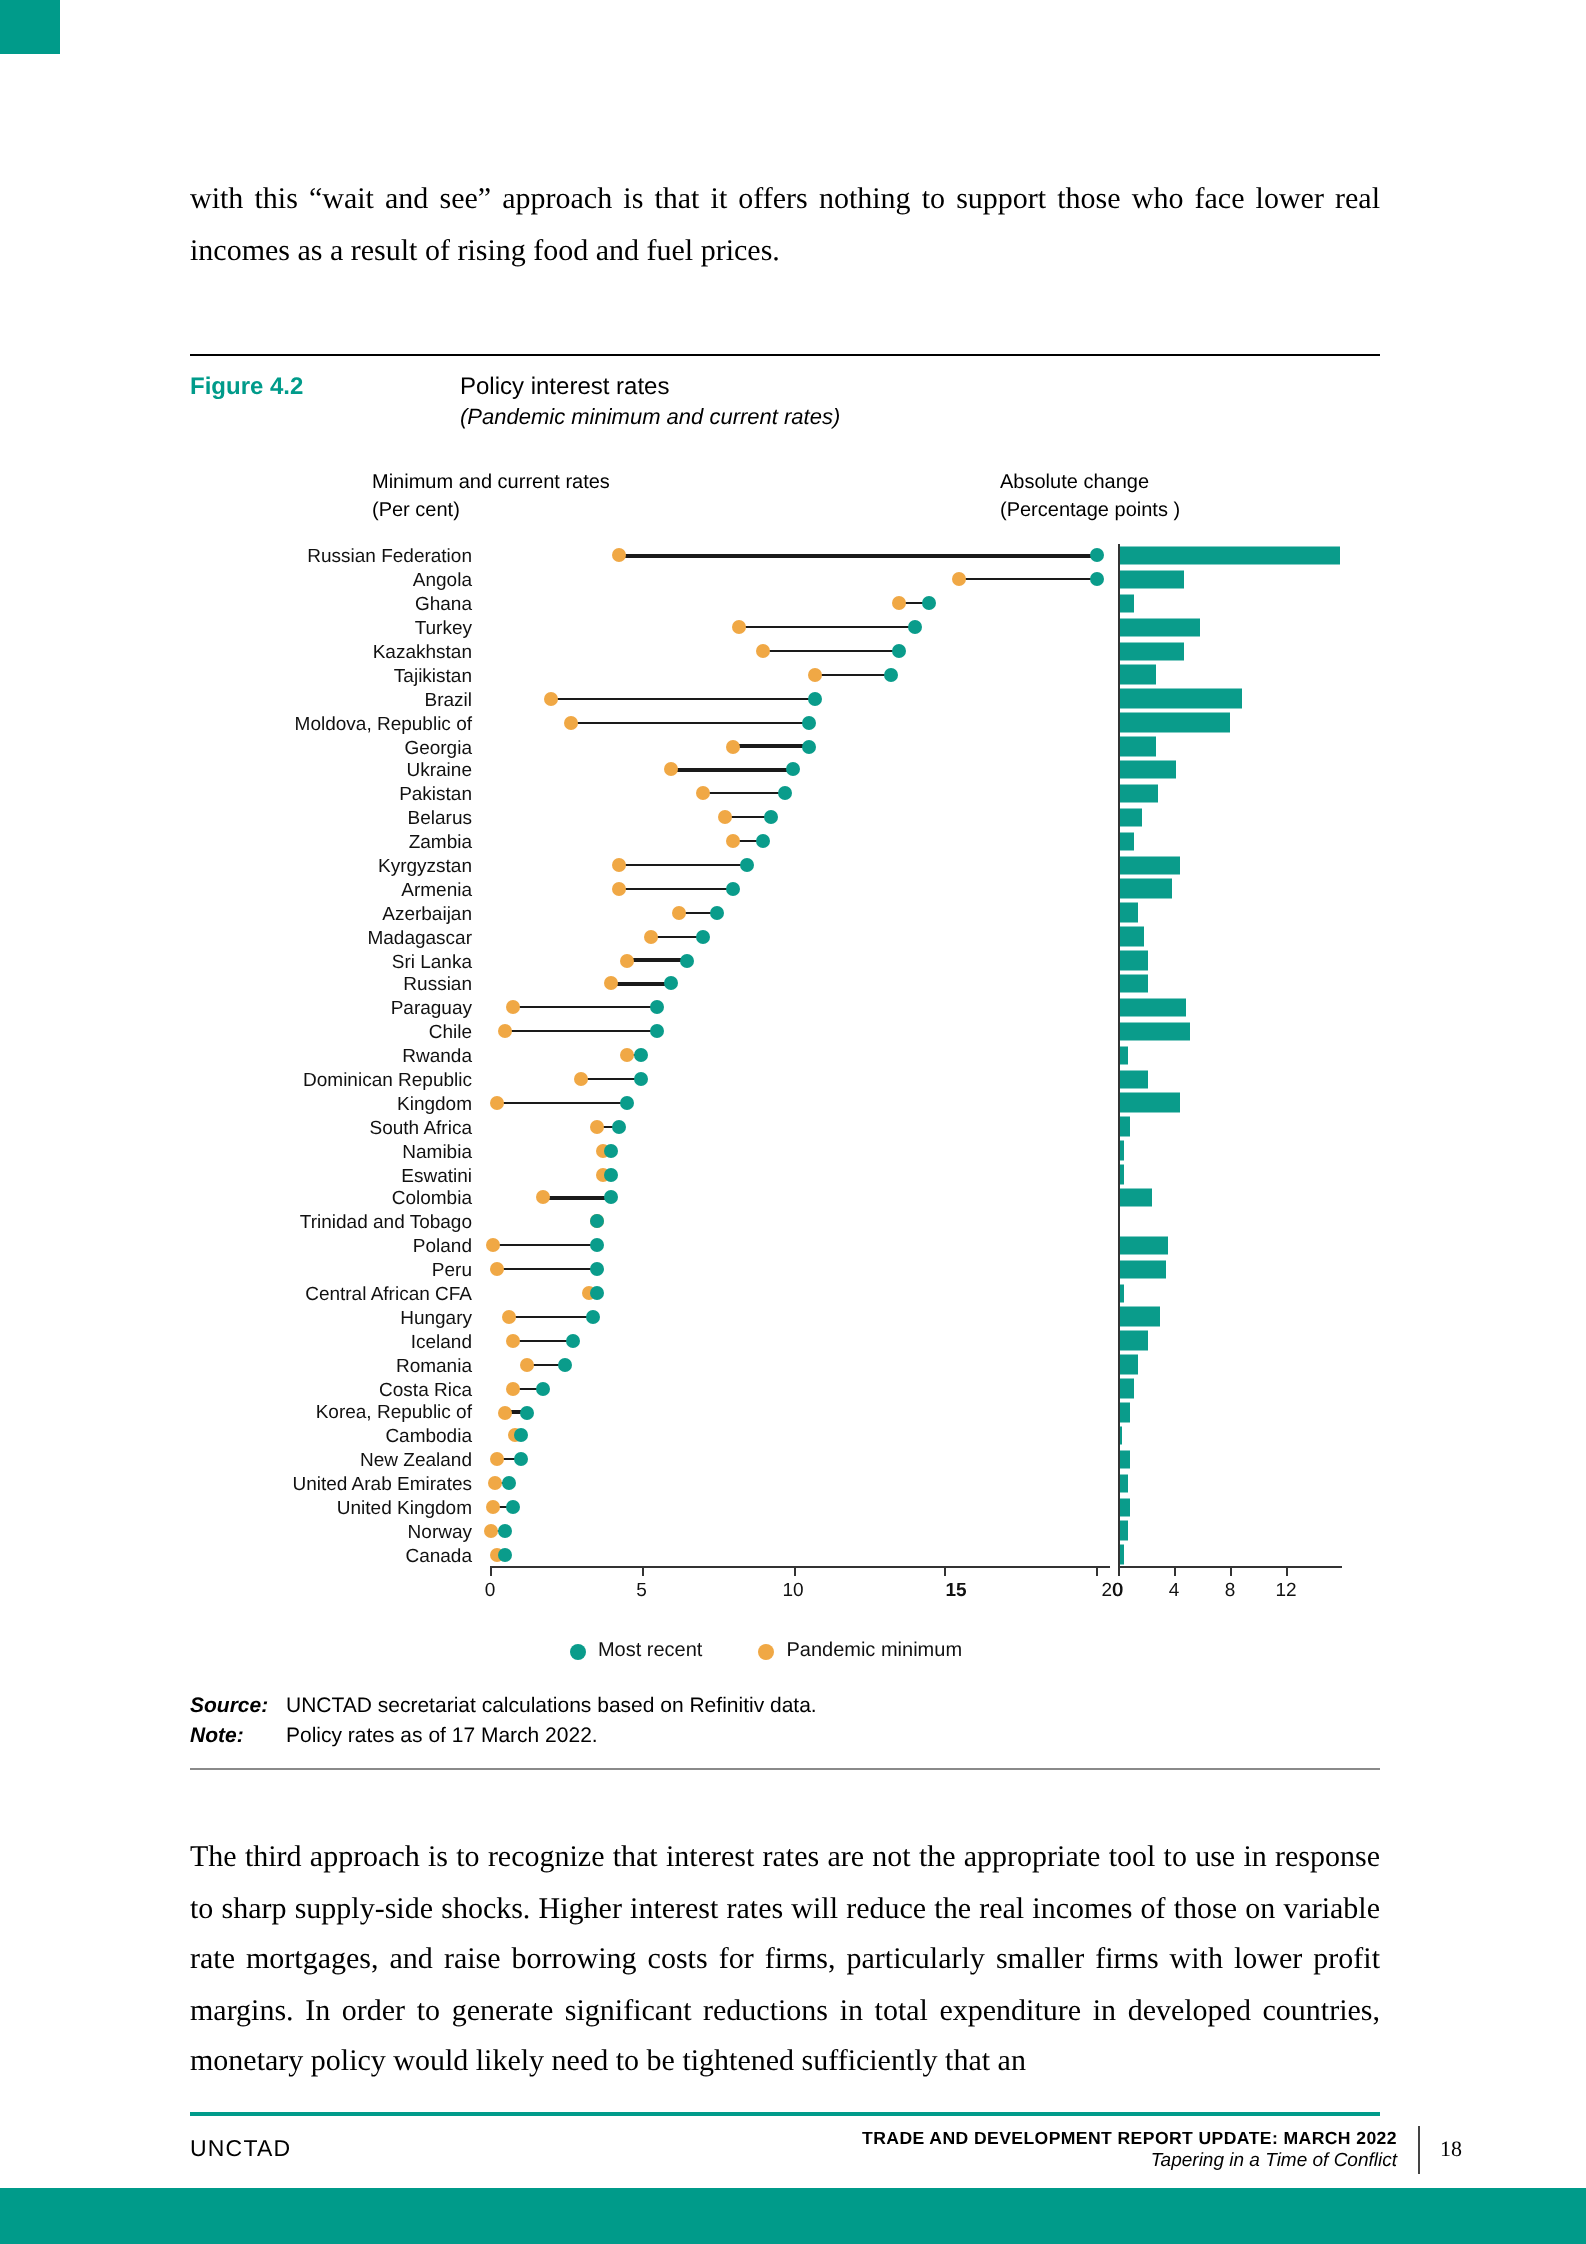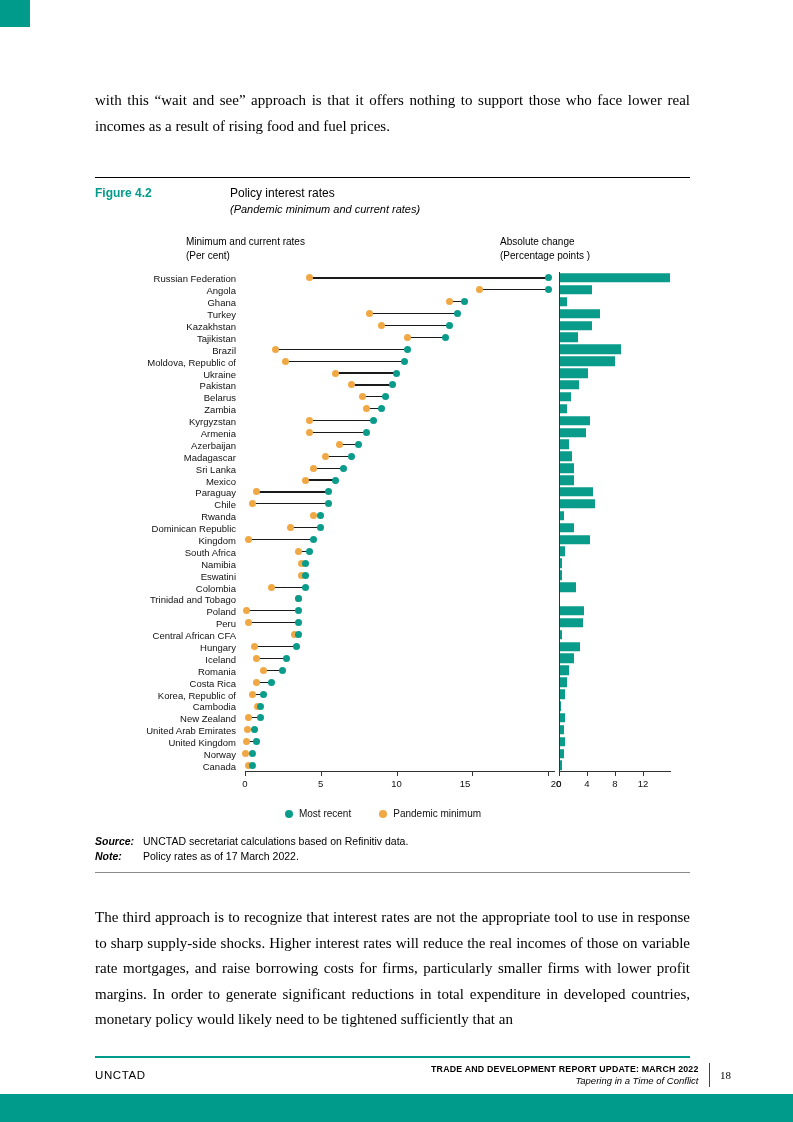--- a/index.html
+++ b/index.html
@@ -191,20 +191,31 @@
               <div class="lplot">
                 <div class="conn" style="left: 40.1475px; width: 118.927px;"></div>
                 <div class="dot" style="background: rgb(240, 168, 69); left: 36.6475px;"></div>
                 <div class="dot" style="background: rgb(10, 156, 139); left: 155.575px;"></div>
               </div>
               <div class="rplot">
                 <div class="bar" style="background: rgb(10, 156, 139); width: 54.95px;"></div>
               </div>
             </div>
             <div class="crow">
+              <div class="clabel">Georgia</div>
+              <div class="lplot">
+                <div class="conn" style="left: 121.2px; width: 37.875px;"></div>
+                <div class="dot" style="background: rgb(240, 168, 69); left: 117.7px;"></div>
+                <div class="dot" style="background: rgb(10, 156, 139); left: 155.575px;"></div>
+              </div>
+              <div class="rplot">
+                <div class="bar" style="background: rgb(10, 156, 139); width: 17.5px;"></div>
+              </div>
+            </div>
+            <div class="crow">
               <div class="clabel">Ukraine</div>
               <div class="lplot">
                 <div class="conn" style="left: 90.9px; width: 60.6px;"></div>
                 <div class="dot" style="background: rgb(240, 168, 69); left: 87.4px;"></div>
                 <div class="dot" style="background: rgb(10, 156, 139); left: 148px;"></div>
               </div>
               <div class="rplot">
                 <div class="bar" style="background: rgb(10, 156, 139); width: 28px;"></div>
               </div>
             </div>
@@ -290,21 +301,21 @@
               <div class="lplot">
                 <div class="conn" style="left: 68.175px; width: 30.3px;"></div>
                 <div class="dot" style="background: rgb(240, 168, 69); left: 64.675px;"></div>
                 <div class="dot" style="background: rgb(10, 156, 139); left: 94.975px;"></div>
               </div>
               <div class="rplot">
                 <div class="bar" style="background: rgb(10, 156, 139); width: 14px;"></div>
               </div>
             </div>
             <div class="crow">
-              <div class="clabel">Mexico</div>
+              <div class="clabel">Russian</div>
               <div class="lplot">
                 <div class="conn" style="left: 60.6px; width: 30.3px;"></div>
                 <div class="dot" style="background: rgb(240, 168, 69); left: 57.1px;"></div>
                 <div class="dot" style="background: rgb(10, 156, 139); left: 87.4px;"></div>
               </div>
               <div class="rplot">
                 <div class="bar" style="background: rgb(10, 156, 139); width: 14px;"></div>
               </div>
             </div>
             <div class="crow">
@@ -576,21 +587,21 @@
         <div class="axis-row">
           <div class="axis-spacer"></div>
           <div class="axis" id="left-axis">
               <div class="tickmark" style="left: 0px;"></div>
               <div class="ticklabel" style="left: 0px;">0</div>
               <div class="tickmark" style="left: 75.75px;"></div>
               <div class="ticklabel" style="left: 75.75px;">5</div>
               <div class="tickmark" style="left: 151.5px;"></div>
               <div class="ticklabel" style="left: 151.5px;">10</div>
               <div class="tickmark" style="left: 227.25px;"></div>
-              <div class="ticklabel" style="left: 220px;">15</div>
+              <div class="ticklabel" style="left: 233px; font-weight: bold;">15</div>
               <div class="tickmark" style="left: 303px;"></div>
               <div class="ticklabel" style="left: 311px;">20</div>
             </div>
           <div class="axis" id="right-axis">
               <div class="tickmark" style="left: 0px;"></div>
               <div class="ticklabel" style="left: 0px;">0</div>
               <div class="tickmark" style="left: 28px;"></div>
               <div class="ticklabel" style="left: 28px;">4</div>
               <div class="tickmark" style="left: 56px;"></div>
               <div class="ticklabel" style="left: 56px;">8</div>

